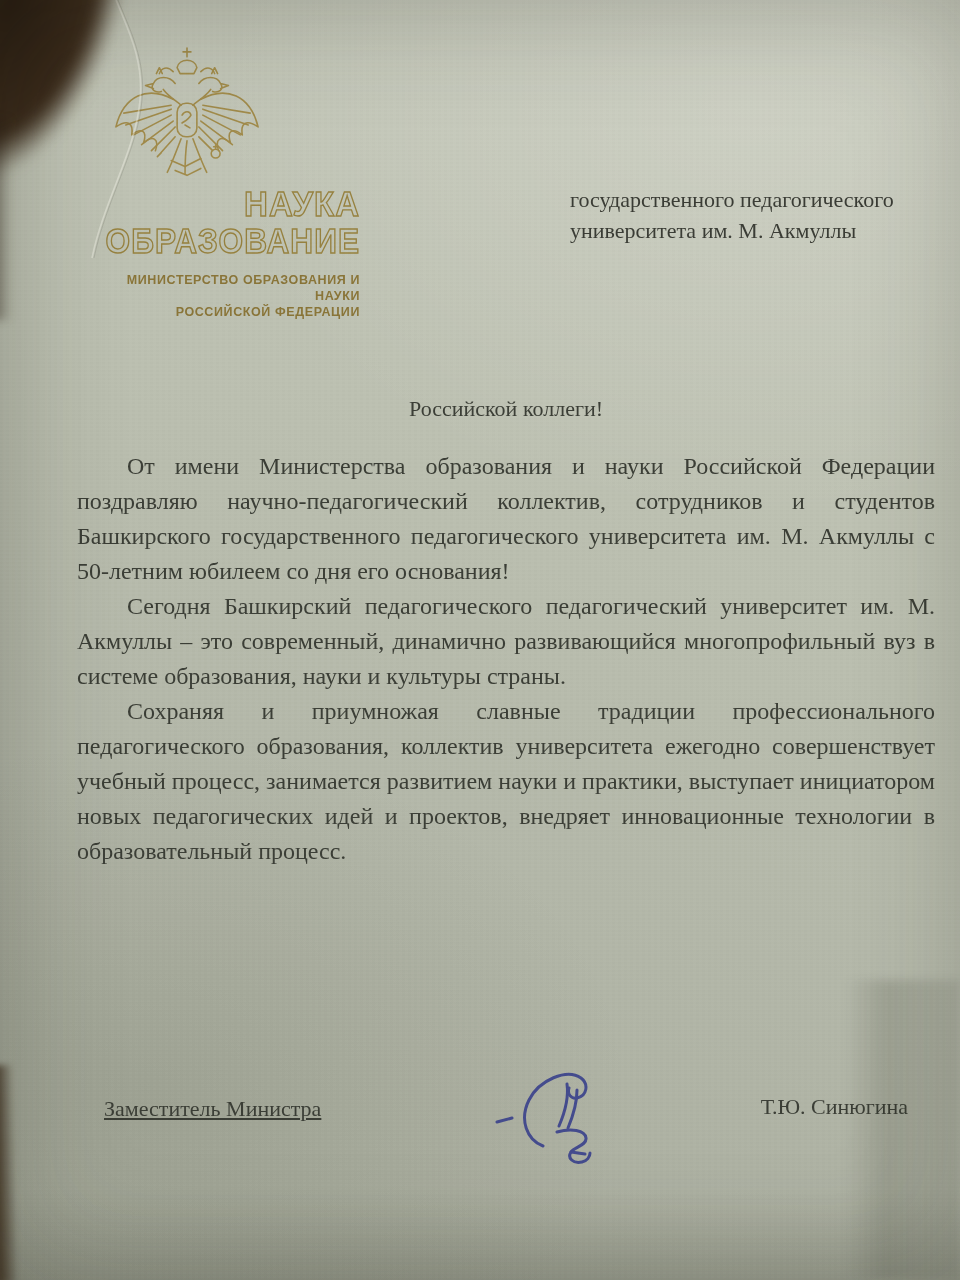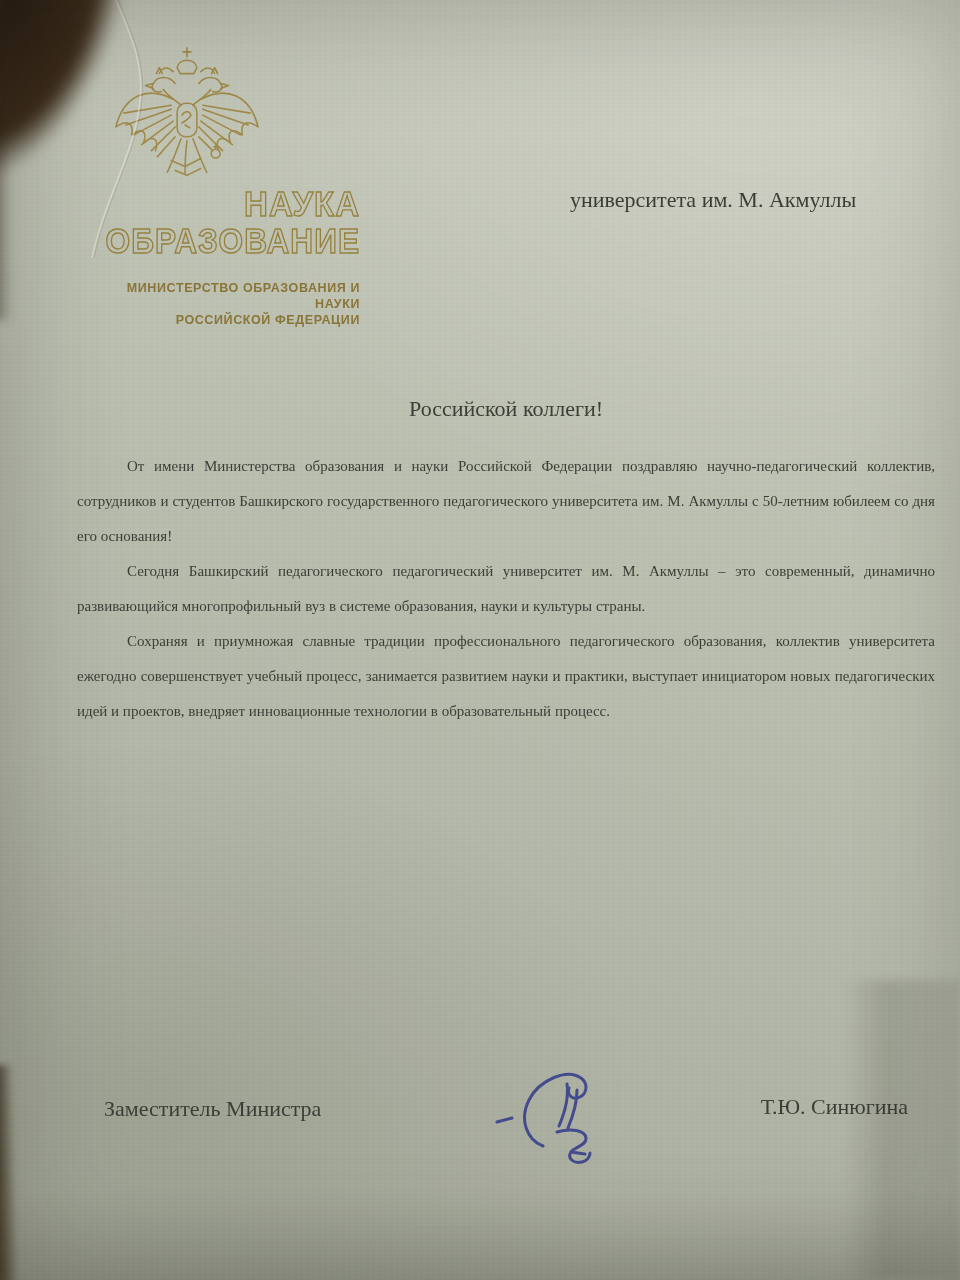--- a/index.html
+++ b/index.html
@@ -65,43 +65,43 @@
     font-family:"Liberation Sans", sans-serif;filter:blur(0.4px);
   }
   .logo-line1,.logo-line2{
     font-weight:bold;color:transparent;
     -webkit-text-stroke:1.3px #97823f;
     letter-spacing:1px;line-height:1.0;
   }
   .logo-line1{font-size:33px;transform:scaleY(1.05);transform-origin:right bottom;}
   .logo-line2{font-size:31px;margin-top:3px;transform:scale(1.02,1.12);transform-origin:right top;}
   .ministry{
-    margin-top:25px;font-size:12.5px;font-weight:bold;letter-spacing:0.6px;
+    margin-top:17px;font-size:12.5px;font-weight:bold;letter-spacing:0.6px;
     color:#8a7538;line-height:16px;
   }
   
   .addressee{
     position:absolute;left:570px;top:184px;width:380px;
     font-size:22px;line-height:31px;color:#3a3c35;filter:blur(0.35px);
   }
   
   .salutation{
     position:absolute;left:77px;top:396px;width:858px;text-align:center;
     font-size:22px;color:#3b3e36;filter:blur(0.35px);
   }
   
   .body-text{
     position:absolute;left:77px;top:449px;width:858px;
-    font-size:15px;line-height:35px;color:#3b3e36;
+    font-size:24px;line-height:35px;color:#3b3e36;
     text-align:justify;filter:blur(0.35px);
   }
   .para{margin:0;text-indent:50px;}
   
   .sign-title{
-    position:absolute;left:104px;top:1096px;font-size:22px;color:#3b3e36;filter:blur(0.35px);
+    position:absolute;left:104px;top:1096px;font-size:22px;color:#3b3e36;filter:blur(0.35px);text-decoration:underline;
   }
   .sign-name{
     position:absolute;right:52px;top:1094px;font-size:22px;color:#3b3e36;filter:blur(0.35px);
   }
   .signature-svg{position:absolute;left:487px;top:1048px;width:150px;height:130px;filter:blur(0.3px);}
   
   .hair-svg{position:absolute;left:70px;top:0px;width:130px;height:290px;opacity:.55;}
 </style>
 </head>
 <body>
@@ -143,20 +143,21 @@
     <div class="logo-block">
       <div class="logo-line1">НАУКА</div>
       <div class="logo-line2">ОБРАЗОВАНИЕ</div>
       <div class="ministry">
         <div>МИНИСТЕРСТВО ОБРАЗОВАНИЯ И НАУКИ</div>
         <div>РОССИЙСКОЙ ФЕДЕРАЦИИ</div>
       </div>
     </div>
 
     <div class="addressee">
+      <div>государственного педагогического</div>
       <div>университета им. М. Акмуллы</div>
     </div>
 
     <div class="salutation">Российской коллеги!</div>
 
     <div class="body-text">
       <p class="para">От имени Министерства образования и науки Российской Федерации поздравляю научно-педагогический коллектив, сотрудников и студентов Башкирского государственного педагогического университета им. М. Акмуллы с 50-летним юбилеем со дня его основания!</p>
       <p class="para">Сегодня Башкирский педагогического педагогический университет им. М. Акмуллы – это современный, динамично развивающийся многопрофильный вуз в системе образования, науки и культуры страны.</p>
       <p class="para">Сохраняя и приумножая славные традиции профессионального педагогического образования, коллектив университета ежегодно совершенствует учебный процесс, занимается развитием науки и практики, выступает инициатором новых педагогических идей и проектов, внедряет инновационные технологии в образовательный процесс.</p>
     </div>

